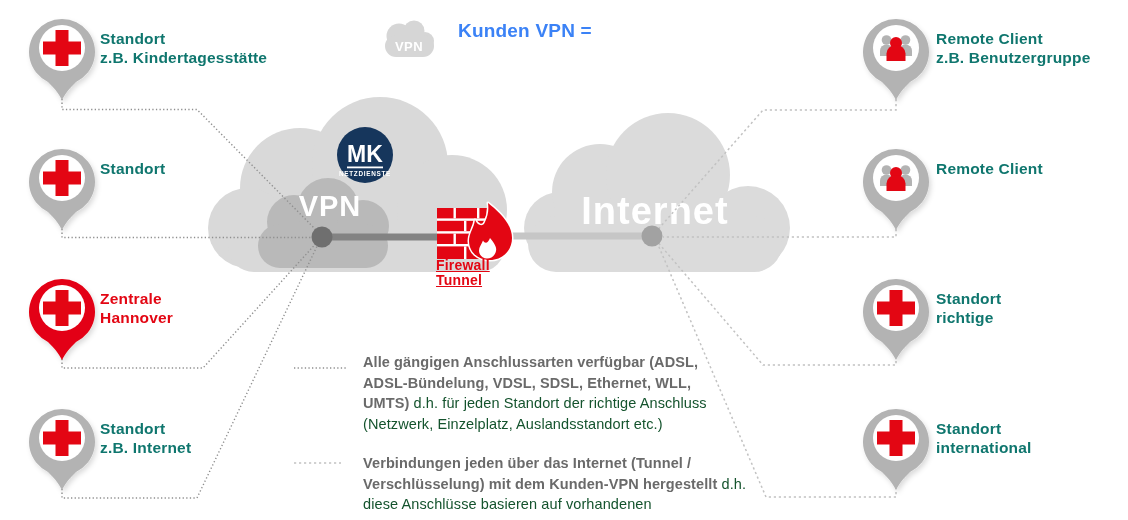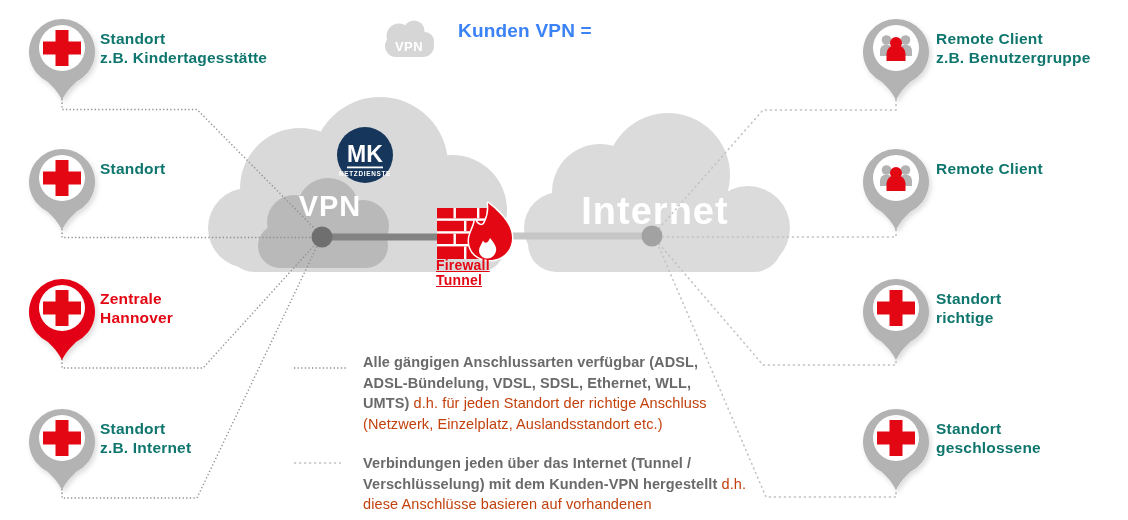--- a/index.html
+++ b/index.html
@@ -19,21 +19,21 @@
     position:absolute;left:450px;top:22px;font-size:19px;line-height:17px;
     font-weight:700;color:#3b82f6;letter-spacing:.2px;margin-left:8px;
   }
   .fw-label{
     position:absolute;left:436px;top:258px;font-size:14px;line-height:14.5px;
     font-weight:700;color:#e30613;letter-spacing:.2px;
   }
   .fw-label span{display:block;text-decoration:underline;}
   .legend-item{position:absolute;font-size:14.5px;line-height:20.5px;letter-spacing:.1px;}
   .legend-item .lb{font-weight:700;color:#6a6a6a;}
-  .legend-item .ln{font-weight:400;color:#c2410c;}
+  .legend-item .ln{font-weight:400;color:#14532d;}
   #legend-1{left:363px;top:352px;width:356px;}
   #legend-2{left:363px;top:453px;width:388px;}
   
   text.cloud-word{fill:#ffffff;font-weight:700;}
   text.big{font-size:29px;letter-spacing:1px;}
   text.huge{font-size:38px;letter-spacing:1px;}
   text.mini{font-size:13px;letter-spacing:.5px;}
   text.mk{font-size:23px;letter-spacing:0;}
   text.mksub{font-size:6.4px;letter-spacing:.7px;}
   .link-dark{fill:none;stroke:#8f8f8f;stroke-width:1.4;stroke-dasharray:1.3 2.3;}
@@ -219,21 +219,21 @@
     </div>
     <div class="pin-label" style="left:936px;top:159px;">
       <span>Remote Client</span>
     </div>
     <div class="pin-label" style="left:936px;top:289px;">
       <span>Standort</span>
       <span>richtige</span>
     </div>
     <div class="pin-label" style="left:936px;top:419px;">
       <span>Standort</span>
-      <span>geschlossene</span>
+      <span>international</span>
     </div>
 
     <div class="mini-legend">
       <span style="display:block">Kunden VPN =</span>
     </div>
 
     <div class="fw-label">
       <span>Firewall</span>
       <span>Tunnel</span>
     </div>

